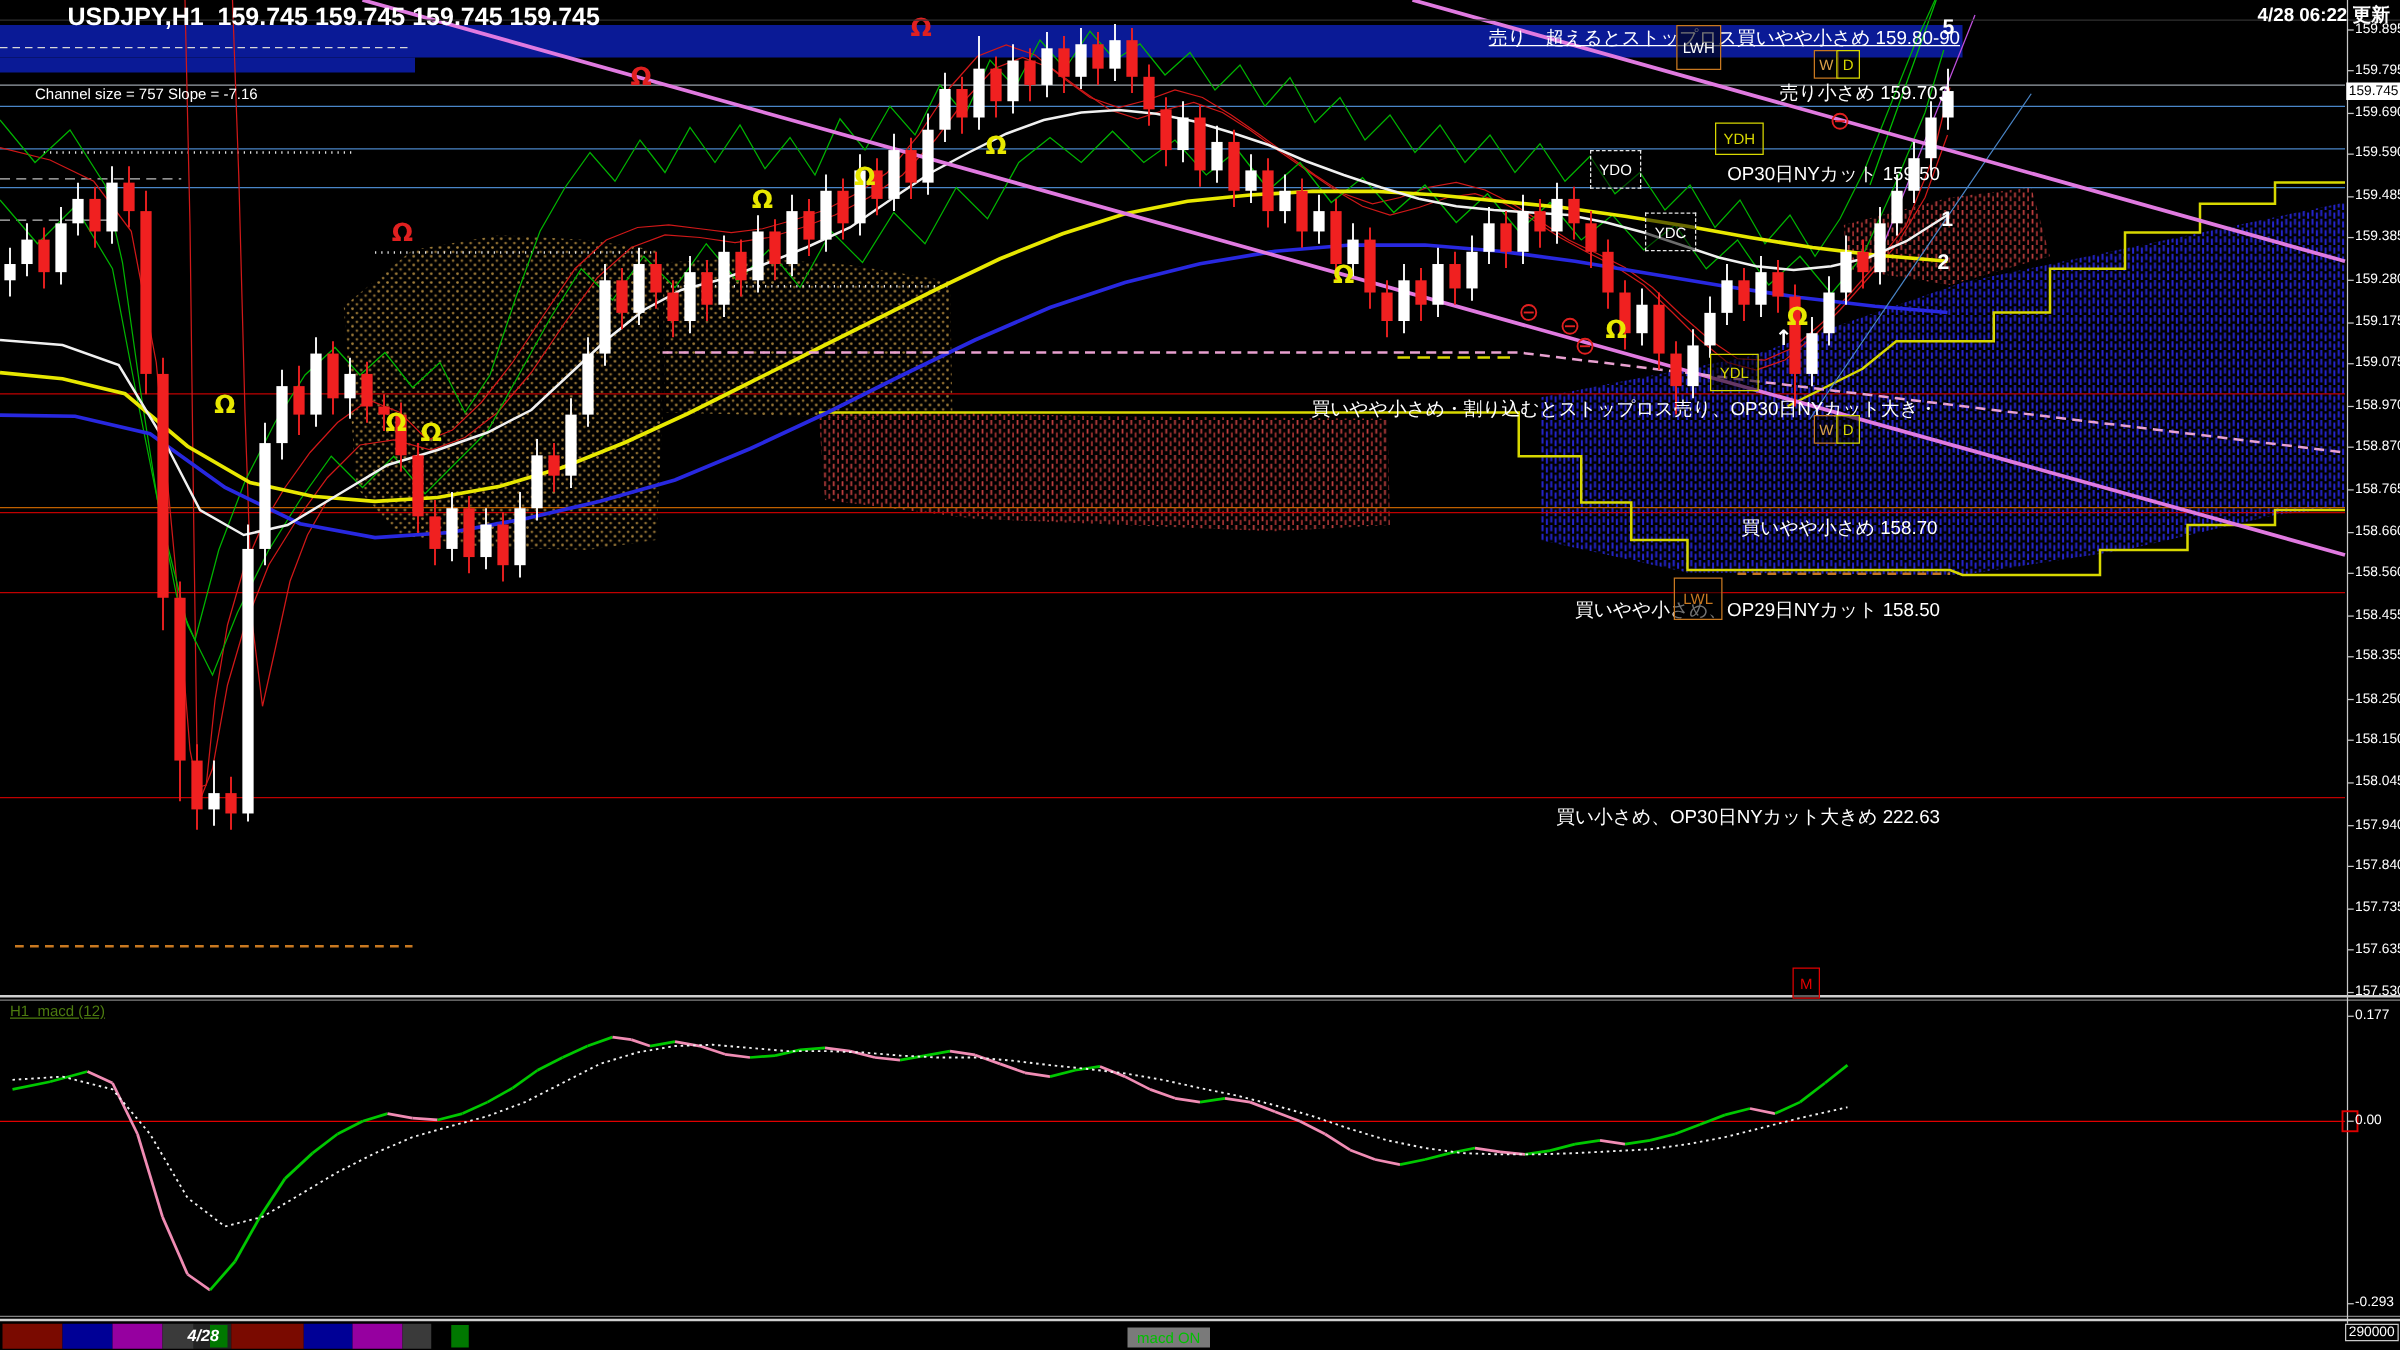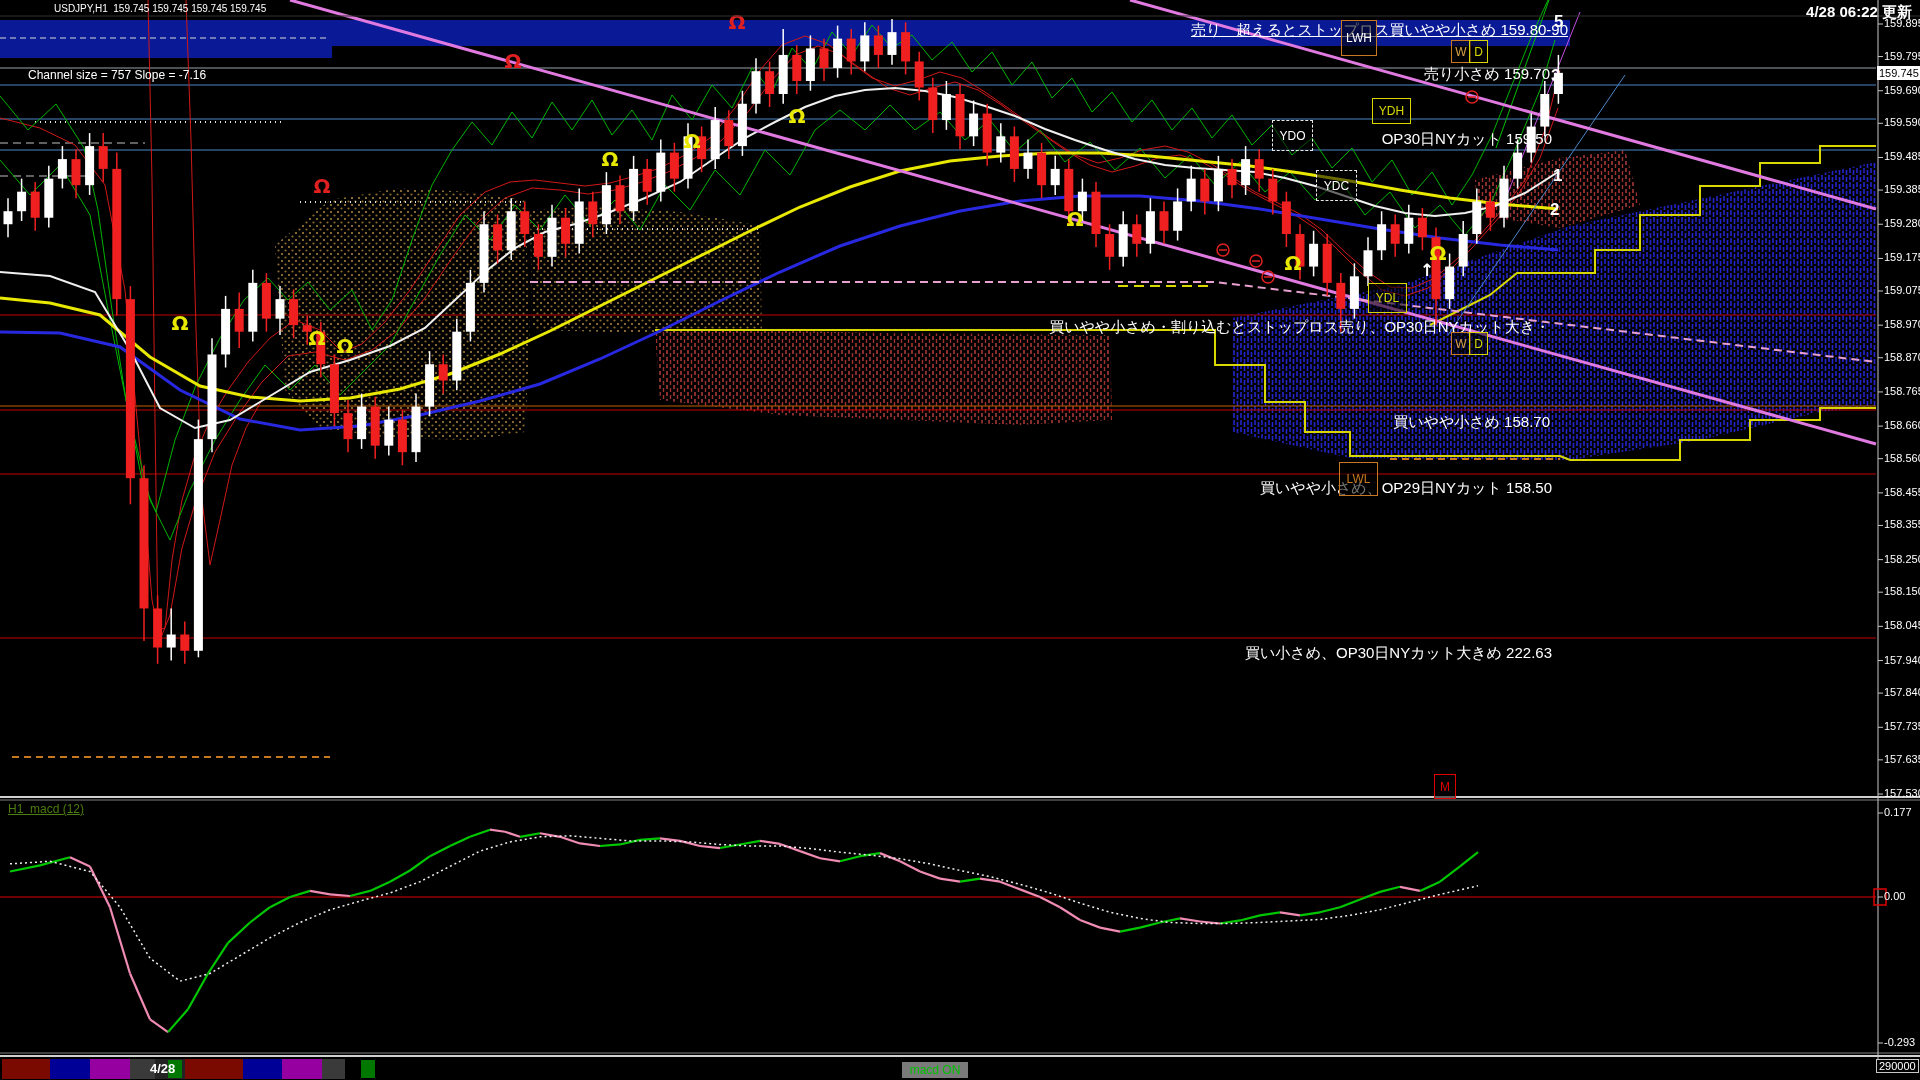--- a/index.html
+++ b/index.html
@@ -1,35 +1,35 @@
 <!DOCTYPE html>
 <html><head>
 <meta charset="utf-8">
 <style>
   html,body{margin:0;padding:0;background:#000;}
   #root{position:relative;width:1920px;height:1080px;background:#000;overflow:hidden;
         font-family:"Liberation Sans","DejaVu Sans",sans-serif;}
   svg{position:absolute;left:0;top:0;}
   .t{position:absolute;white-space:pre;}
-  .ttl{left:54px;top:3px;color:#fff;font-size:10px;}
+  .ttl{left:54px;top:3px;color:#fff;font-size:20px;font-weight:bold;}
   .upd{right:8px;top:3px;color:#fff;font-size:15px;font-weight:bold;}
   .wm{left:72px;top:68px;color:#eceff2;font-size:56px;letter-spacing:2px;}
   .ch{left:28px;top:68px;color:#fff;font-size:12px;}
   .macdlbl{left:8px;top:802px;color:#4d7c0f;font-size:12px;text-decoration:underline;}
   .macdon{left:902px;top:1062px;width:66px;background:#7a7a7a;color:#00c000;
           font-size:12px;text-align:center;padding:1px 0;}
   .vol{left:1876px;top:1059px;color:#fff;font-size:11px;border:1px solid #c8c8c8;padding:0 2px;}
   .curprice{left:1877px;top:66px;width:43px;background:#fff;color:#000;font-size:11px;
             text-align:left;padding:1px 0 1px 2px;}
   .axis-label{position:absolute;color:#fff;font-size:11px;left:1884px;}
   .mkbox{position:absolute;background:rgba(0,0,0,.55);display:flex;align-items:center;
          justify-content:center;font-size:12px;}
   .ann{position:absolute;color:#fff;font-size:15px;text-align:right;white-space:pre;}
   .wave{position:absolute;color:#fff;font-size:17px;font-weight:bold;}
-  .dt{position:absolute;color:#fff;font-size:13px;font-weight:bold;top:1061px;}
+  .dt{position:absolute;color:#fff;font-size:13px;font-weight:bold;top:1061px;font-style:italic;}
 </style>
 </head>
 <body>
 
 <div id="root">
   <svg id="cv" width="1920" height="1080">
       <defs>
         <pattern id="ydots" width="7" height="7" patternUnits="userSpaceOnUse">
           <circle cx="2" cy="2" r="1.1" fill="#a5813c"></circle>
           <circle cx="5.5" cy="5.5" r="1.1" fill="#8a6a30"></circle>

